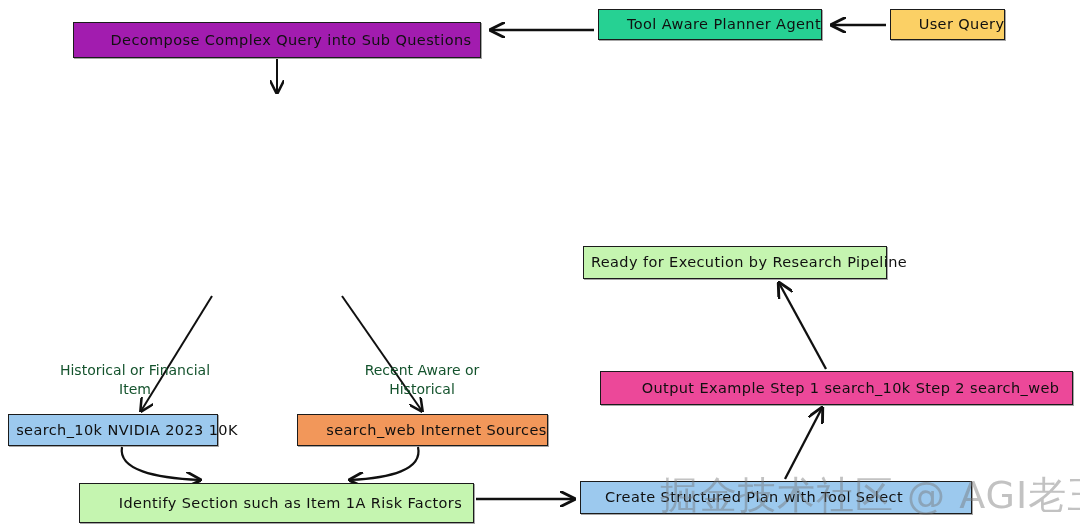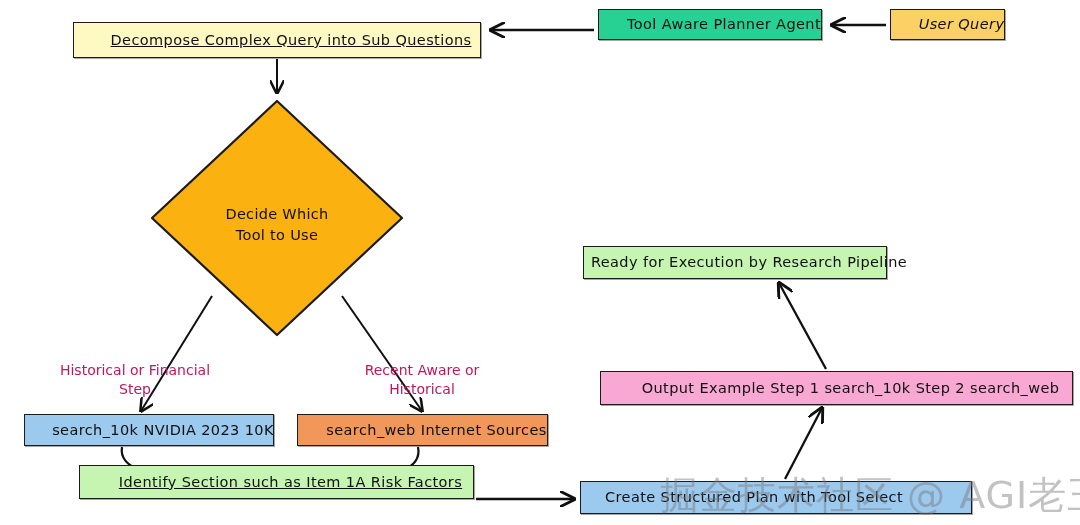--- a/index.html
+++ b/index.html
@@ -35,25 +35,25 @@
     border: 1.6px solid #1b1b1b;
     color: #101010;
     font-family: "DejaVu Sans", sans-serif;
     font-size: 14.5px;
     letter-spacing: 0.4px;
     line-height: 1.25;
     white-space: nowrap;
     box-shadow: 1px 1px 0 rgba(0,0,0,0.35);
     padding-left: 28px;
   }
-  .node-cyan    { background: #fef9c3; text-decoration: underline; }
+  .node-cyan    { background: #a21caf; }
   .node-green   { background: #26d193; }
   .node-yellow  { background: #fbd065; }
   .node-lgreen  { background: #c5f5b0; }
-  .node-pink    { background: #f9a8d4; }
+  .node-pink    { background: #ec4899; }
   .node-blue    { background: #9cc9ee; }
   .node-orange  { background: #f2975a; }
 
   .diamond-wrap {
     position: absolute;
   }
   .diamond-shape {
     position: absolute;
     left: 0; top: 0;
     width: 100%; height: 100%;
@@ -68,21 +68,21 @@
     line-height: 1.45;
     color: #101010;
     letter-spacing: 0.3px;
   }
   .edge-label {
     position: absolute;
     text-align: center;
     font-family: "DejaVu Sans", sans-serif;
     font-size: 14px;
     line-height: 1.35;
-    color: #be185d;
+    color: #14532d;
     white-space: nowrap;
   }
   .watermark {
     position: absolute;
     font-family: "DejaVu Sans", sans-serif;
     font-size: 38px;
     color: rgba(120,120,120,0.45);
     white-space: nowrap;
     letter-spacing: 1px;
     pointer-events: none;
@@ -122,59 +122,52 @@
   </svg>
 
   <div class="node node-cyan" style="left:73px; top:22px; width:408px; height:36px;">
     <span>Decompose Complex Query into Sub Questions</span>
   </div>
 
   <div class="node node-green" style="left:598px; top:9px; width:224px; height:31px;">
     <span>Tool Aware Planner Agent</span>
   </div>
 
-  <div class="node node-yellow" style="left:890px; top:9px; width:115px; height:31px;font-style:italic;">
+  <div class="node node-yellow" style="left:890px; top:9px; width:115px; height:31px;">
     <span>User Query</span>
   </div>
 
-  <div class="diamond-wrap" style="left:149px; top:98px; width:256px; height:240px;">
-    <svg class="diamond-shape" viewBox="0 0 256 240" xmlns="http://www.w3.org/2000/svg">
-      <polygon points="128,3 253,120 128,237 3,120" fill="#fbb211" stroke="#1b1b1b" stroke-width="2.2" stroke-linejoin="round"></polygon>
-    </svg>
-    <div class="diamond-label" style="top:106px;">Decide Which</div>
-    <div class="diamond-label" style="top:127px;">Tool to Use</div>
-  </div>
 
-  <div class="node node-blue" style="left:24px; top:414px; width:250px; height:32px;">
+  <div class="node node-blue" style="left:8px; top:414px; width:210px; height:32px;">
     <span>search_10k NVIDIA 2023 10K</span>
   </div>
 
   <div class="node node-orange" style="left:297px; top:414px; width:251px; height:32px;">
     <span>search_web Internet Sources</span>
   </div>
 
-  <div class="node node-lgreen" style="left:79px; top:465px; width:395px; height:34px;text-decoration:underline;">
+  <div class="node node-lgreen" style="left:79px; top:483px; width:395px; height:40px;">
     <span>Identify Section such as Item 1A Risk Factors</span>
   </div>
 
   <div class="node node-blue" style="left:580px; top:481px; width:392px; height:33px; justify-content:flex-start; padding-left:24px;">
     <span>Create Structured Plan with Tool Select</span>
   </div>
 
   <div class="node node-pink" style="left:600px; top:371px; width:473px; height:34px;">
     <span>Output Example Step 1 search_10k Step 2 search_web</span>
   </div>
 
   <div class="node node-lgreen" style="left:583px; top:246px; width:304px; height:33px;">
     <span>Ready for Execution by Research Pipeline</span>
   </div>
 
   <div class="edge-label" style="left:45px; top:361px; width:180px;">
     <div>Historical or Financial</div>
-    <div>Step</div>
+    <div>Item</div>
   </div>
 
   <div class="edge-label" style="left:357px; top:361px; width:130px;">
     <div>Recent Aware or</div>
     <div>Historical</div>
   </div>
 
   <div class="watermark" style="left:660px; top:470px;">掘金技术社区 @ AGI老王</div>
 
 </div>

